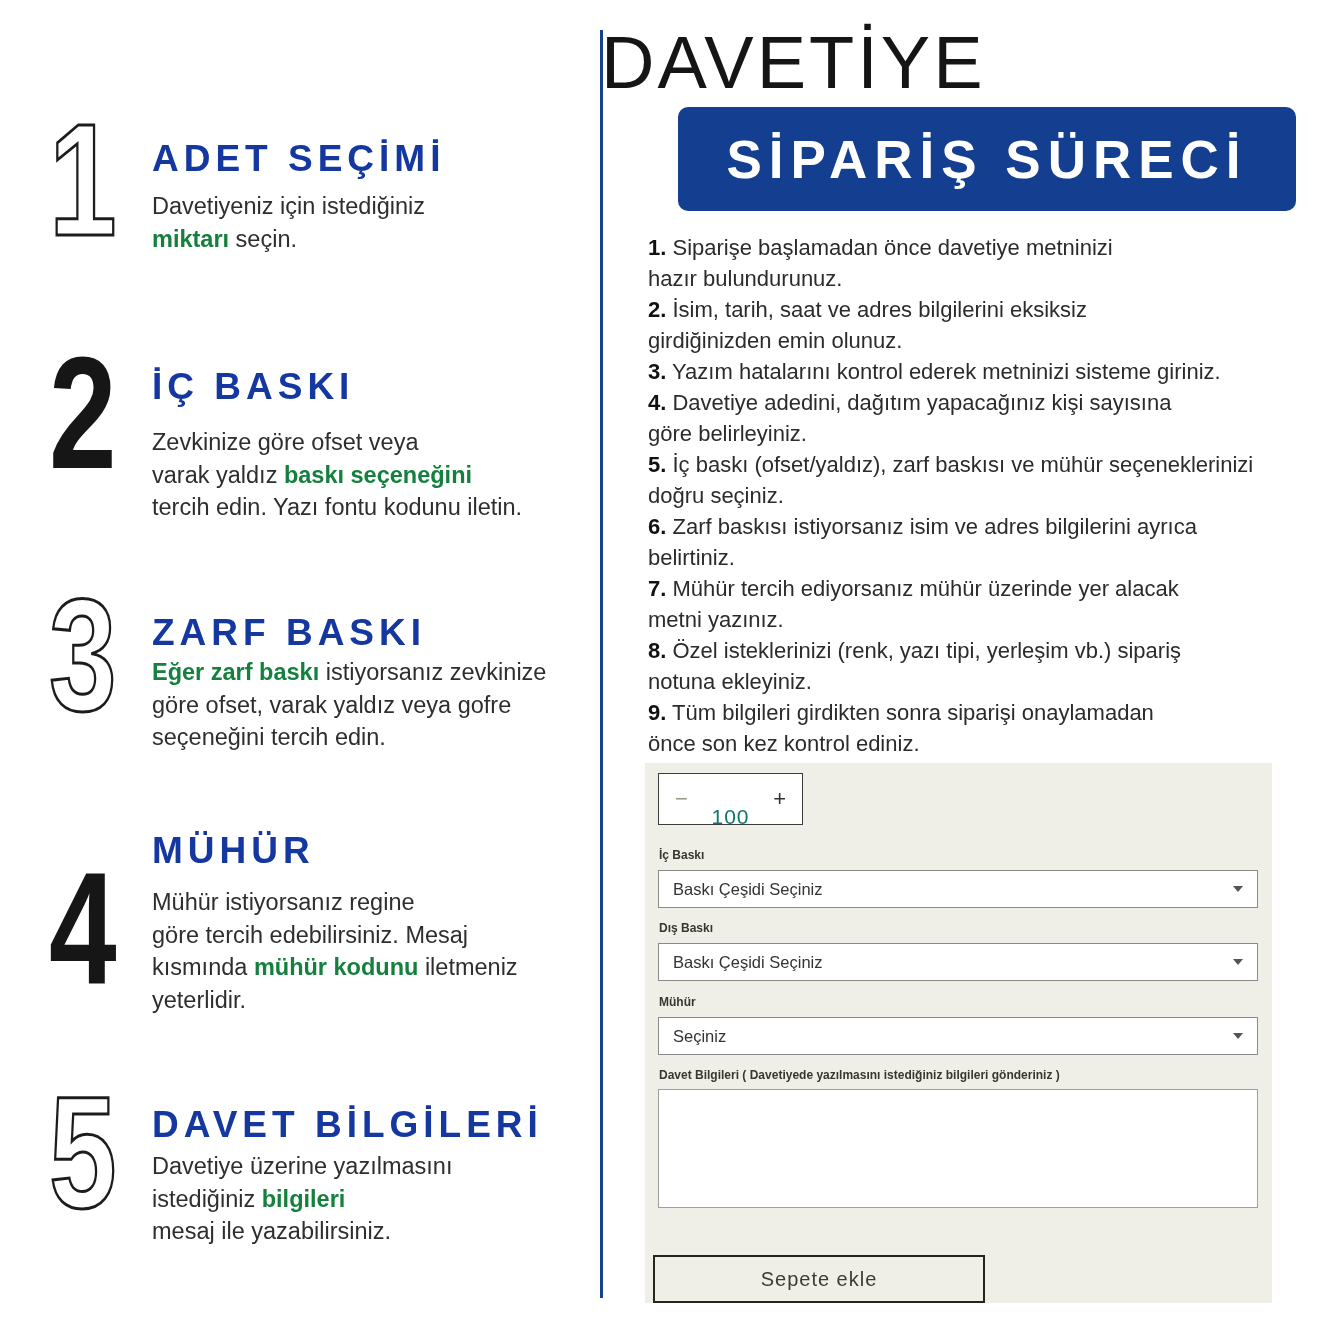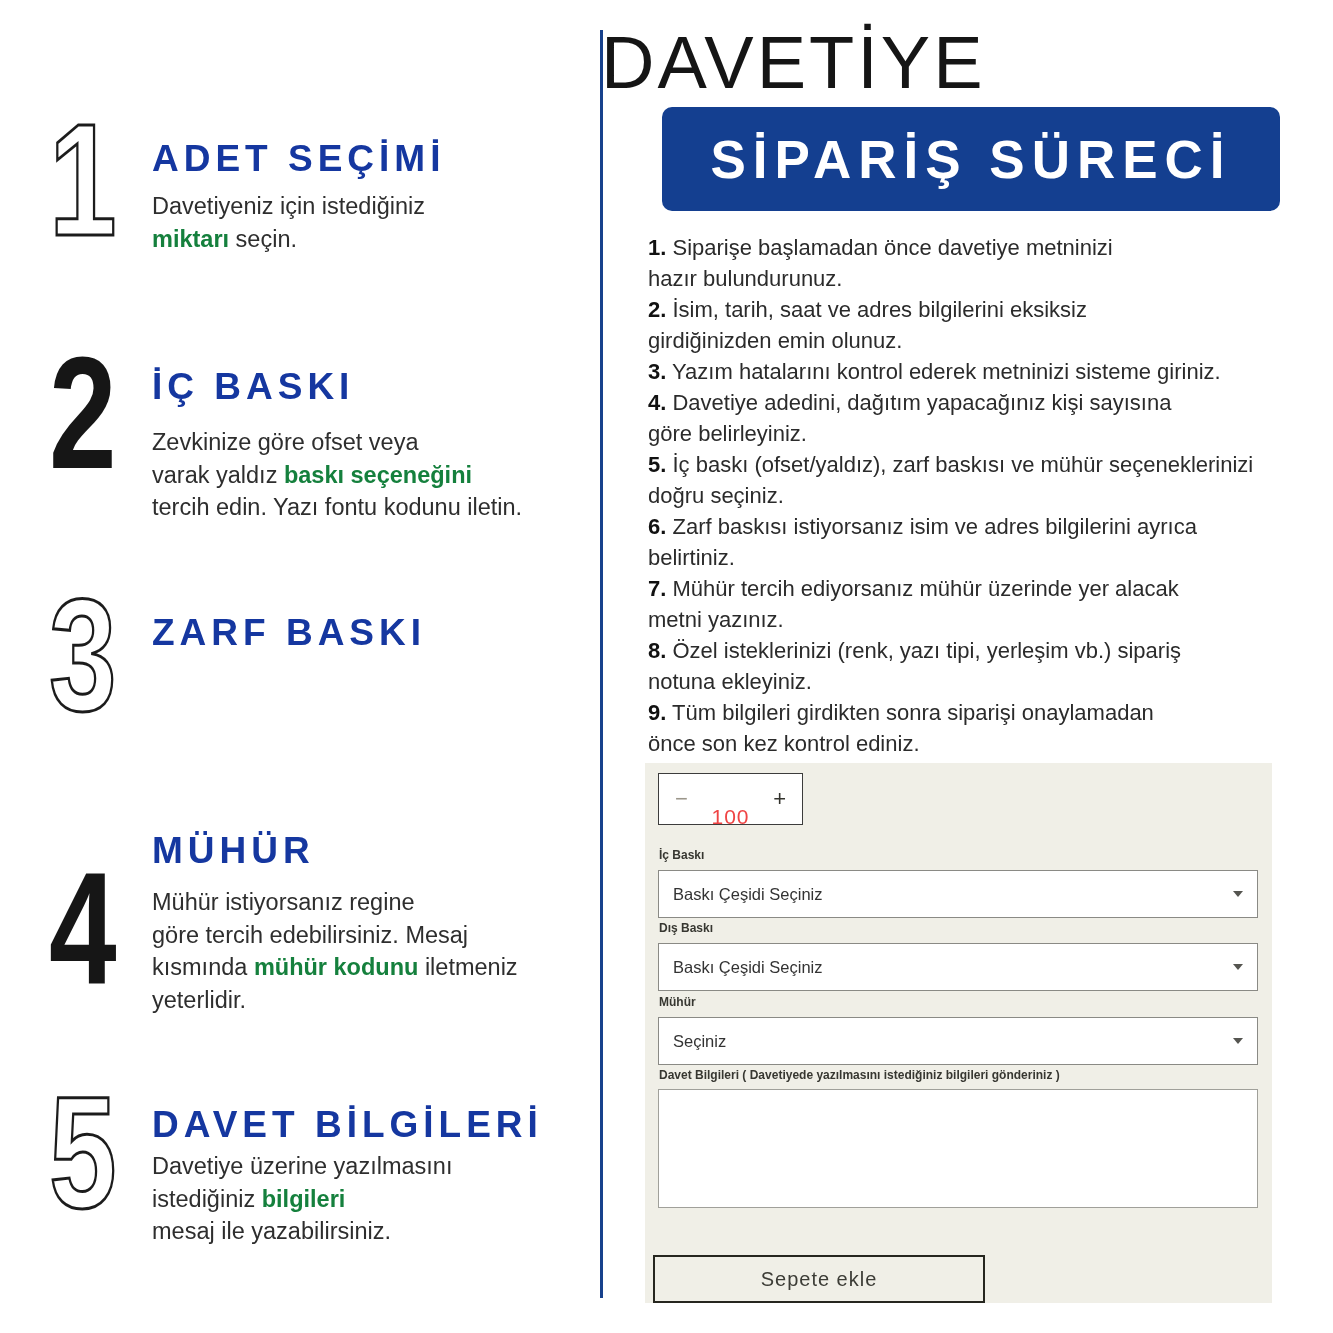--- a/index.html
+++ b/index.html
@@ -21,40 +21,40 @@
              color:#2e2e2e;white-space:pre-line;}
   .step-body b{color:#15803d;}
   .b1{top:190px}.b2{top:426px}.b3{top:656px}.b4{top:886px}.b5{top:1150px}
 
   
   .divider{position:absolute;left:600px;top:30px;width:3px;height:1268px;background:#17418c;}
 
   
   .page-title{position:absolute;left:601px;top:20px;width:828px;text-align:left;
               font-size:74px;font-weight:300;letter-spacing:3px;color:#151515;}
-  .banner{position:absolute;left:662px;top:107px;width:618px;height:104px;background:#143f90;
+  .banner{position:absolute;left:678px;top:107px;width:618px;height:104px;background:#143f90;
           border-radius:10px;display:flex;align-items:center;justify-content:center;}
   .banner span{color:#ffffff;font-size:53px;font-weight:800;letter-spacing:7px;white-space:nowrap;}
 
   .process{position:absolute;left:648px;top:232px;width:672px;}
   .process p{margin:0;font-size:22px;line-height:31px;color:#2b2b2b;white-space:pre-line;}
   .process p b{color:#111111;}
 
   
   .panel{position:absolute;left:645px;top:763px;width:627px;height:540px;background:#f0efe7;}
   .stepper{position:absolute;left:13px;top:10px;width:145px;height:52px;background:#ffffff;
            border:1.5px solid #3c3c3c;display:flex;align-items:center;justify-content:space-between;
            padding:0 16px;box-sizing:border-box;}
   .stepper .minus{color:#9b968a;font-size:22px;cursor:pointer;}
   .stepper .plus{color:#33332d;font-size:22px;cursor:pointer;}
-  .stepper .qty{color:#ef4444;font-size:21px;letter-spacing:1px;margin-top:36px;}
+  .stepper .qty{color:#0f766e;font-size:21px;letter-spacing:1px;margin-top:36px;}
 
   .f-label{position:absolute;left:14px;font-size:12px;font-weight:700;color:#373731;}
   .l1{top:85px}.l2{top:158px}.l3{top:232px}.l4{top:305px}
-  .select{position:absolute;left:13px;width:600px;height:48px;background:#ffffff;
+  .select{position:absolute;left:13px;width:600px;height:38px;background:#ffffff;
           border:1px solid #8a8a85;display:flex;align-items:center;justify-content:space-between;
           padding:16px 14px;box-sizing:border-box;cursor:pointer;}
   .sel1{top:107px}.sel2{top:180px}.sel3{top:254px}
   .select .val{font-size:16.5px;color:#333333;}
   .caret{width:0;height:0;border-left:5px solid transparent;border-right:5px solid transparent;
          border-top:6px solid #555550;}
 
   .msg{position:absolute;left:13px;top:326px;width:600px;height:119px;background:#ffffff;
        border:1px solid #a0a09a;box-sizing:border-box;resize:none;font-family:"Liberation Sans",sans-serif;
        font-size:16px;color:#333;}
@@ -73,20 +73,23 @@
 </span><b>miktarı</b><span> seçin.</span></div>
 
   <div class="num n2">2</div>
   <div class="step-title t2">İÇ BASKI</div>
   <div class="step-body b2"><span>Zevkinize göre ofset veya
 varak yaldız </span><b>baskı seçeneğini</b><span>
 tercih edin. Yazı fontu kodunu iletin.</span></div>
 
   <div class="num outline n3">3</div>
   <div class="step-title t3">ZARF BASKI</div>
+  <div class="step-body b3"><b>Eğer zarf baskı</b><span> istiyorsanız zevkinize
+göre ofset, varak yaldız veya gofre
+seçeneğini tercih edin.</span></div>
 
   <div class="num n4">4</div>
   <div class="step-title t4">MÜHÜR</div>
   <div class="step-body b4"><span>Mühür istiyorsanız regine
 göre tercih edebilirsiniz. Mesaj
 kısmında </span><b>mühür kodunu</b><span> iletmeniz
 yeterlidir.</span></div>
 
   <div class="num outline n5">5</div>
   <div class="step-title t5">DAVET BİLGİLERİ</div>

